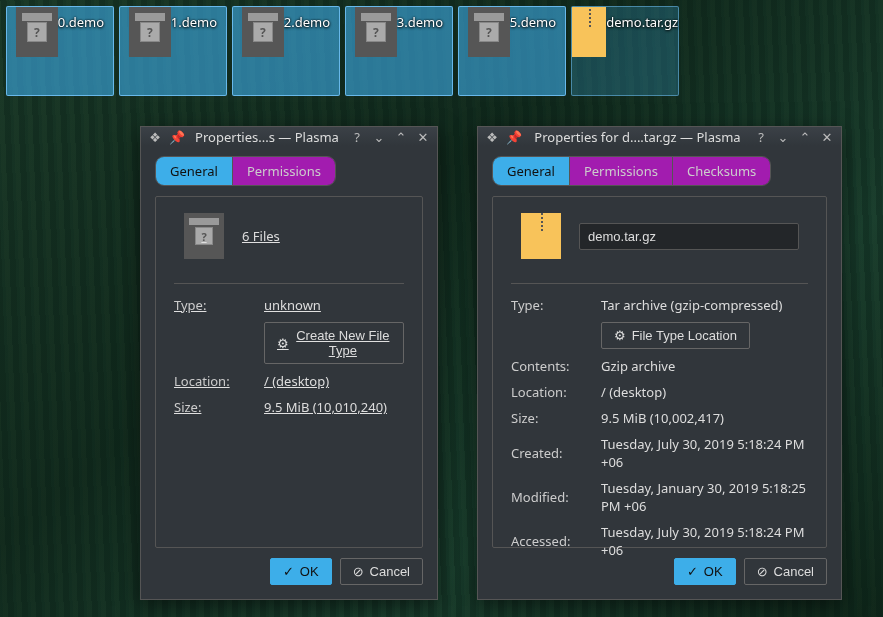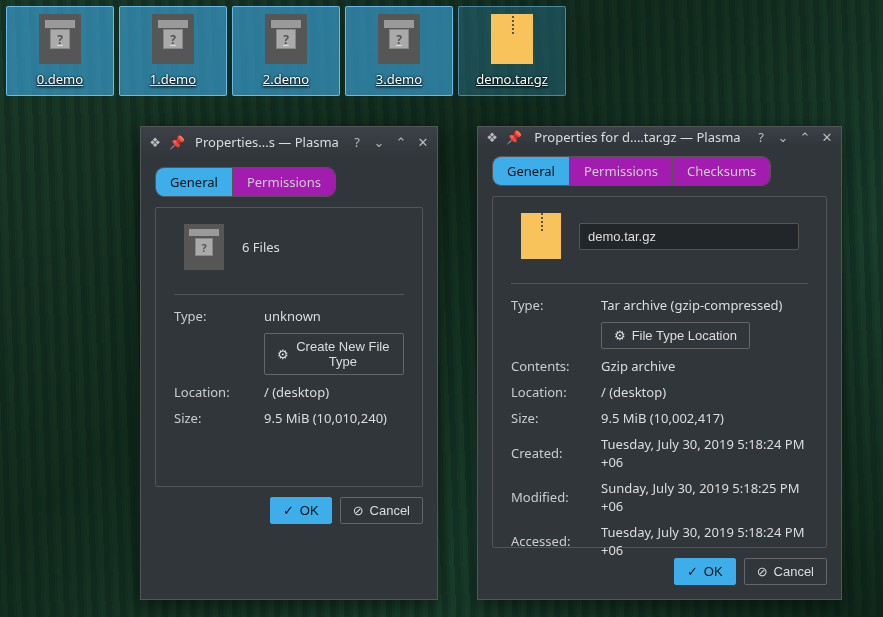--- a/index.html
+++ b/index.html
@@ -16,25 +16,24 @@
     overflow: hidden;
     position: relative;
   }
 
   
   .desktop { position: absolute; top: 0; left: 0; right: 0; display: flex; gap: 5px; padding: 6px 6px 0 6px; }
   .desktop-icon {
     width: 108px;
     height: 90px;
     display: flex;
-    flex-direction: column;
-    align-items: center;
+    flex-direction: row;
+    align-items: flex-start;
     justify-content: center;
     cursor: pointer;
-    text-decoration: underline;
   }
   .desktop-icon.selected {
     background: rgba(61, 174, 233, 0.6);
     border: 1px solid rgba(120, 200, 255, 0.8);
     border-radius: 2px;
   }
   .desktop-icon.hover {
     background: rgba(61, 174, 233, 0.25);
     border: 1px solid rgba(120, 200, 255, 0.5);
     border-radius: 2px;
@@ -152,20 +151,24 @@
     <div class="file-thumb"></div>
     <div class="desktop-icon-label">1.demo</div>
   </div>
   <div class="desktop-icon selected">
     <div class="file-thumb"></div>
     <div class="desktop-icon-label">2.demo</div>
   </div>
   <div class="desktop-icon selected">
     <div class="file-thumb"></div>
     <div class="desktop-icon-label">3.demo</div>
+  </div>
+  <div class="desktop-icon selected">
+    <div class="file-thumb"></div>
+    <div class="desktop-icon-label">5.demo</div>
   </div>
   <div class="desktop-icon hover">
     <div class="tar-thumb"></div>
     <div class="desktop-icon-label">demo.tar.gz</div>
   </div>
 </div>
 
 <div class="dialog" style="left:140px; top:126px; width:298px; height:474px;">
   <div class="titlebar">
     <span class="tb-icon">❖</span>
@@ -174,21 +177,21 @@
     <span class="tb-icon">?</span>
     <span class="tb-icon">⌄</span>
     <span class="tb-icon">⌃</span>
     <span class="tb-icon">✕</span>
   </div>
   <div class="content">
     <div class="tabs">
       <div class="tab active">General</div>
       <div class="tab">Permissions</div>
     </div>
-    <div class="panel" style="height:280px;">
+    <div class="panel" style="height:352px;text-decoration:underline;">
       <div class="row head">
         <div class="small-thumb file"></div>
         <div class="val">6 Files</div>
       </div>
       <div class="sep"></div>
       <div class="row">
         <div class="label">Type:</div>
         <div class="val">unknown</div>
       </div>
       <div class="row">
@@ -264,21 +267,21 @@
       <div class="row">
         <div class="label">Size:</div>
         <div class="val">9.5 MiB (10,002,417)</div>
       </div>
       <div class="row">
         <div class="label">Created:</div>
         <div class="val">Tuesday, July 30, 2019 5:18:24 PM +06</div>
       </div>
       <div class="row">
         <div class="label">Modified:</div>
-        <div class="val">Sunday, July 30, 2019 5:18:25 PM +06</div>
+        <div class="val">Tuesday, January 30, 2019 5:18:25 PM +06</div>
       </div>
       <div class="row">
         <div class="label">Accessed:</div>
         <div class="val">Tuesday, July 30, 2019 5:18:24 PM +06</div>
       </div>
     </div>
     <div class="buttons">
       <button class="btn primary">
         <span>✓</span>
         <span>OK</span>

